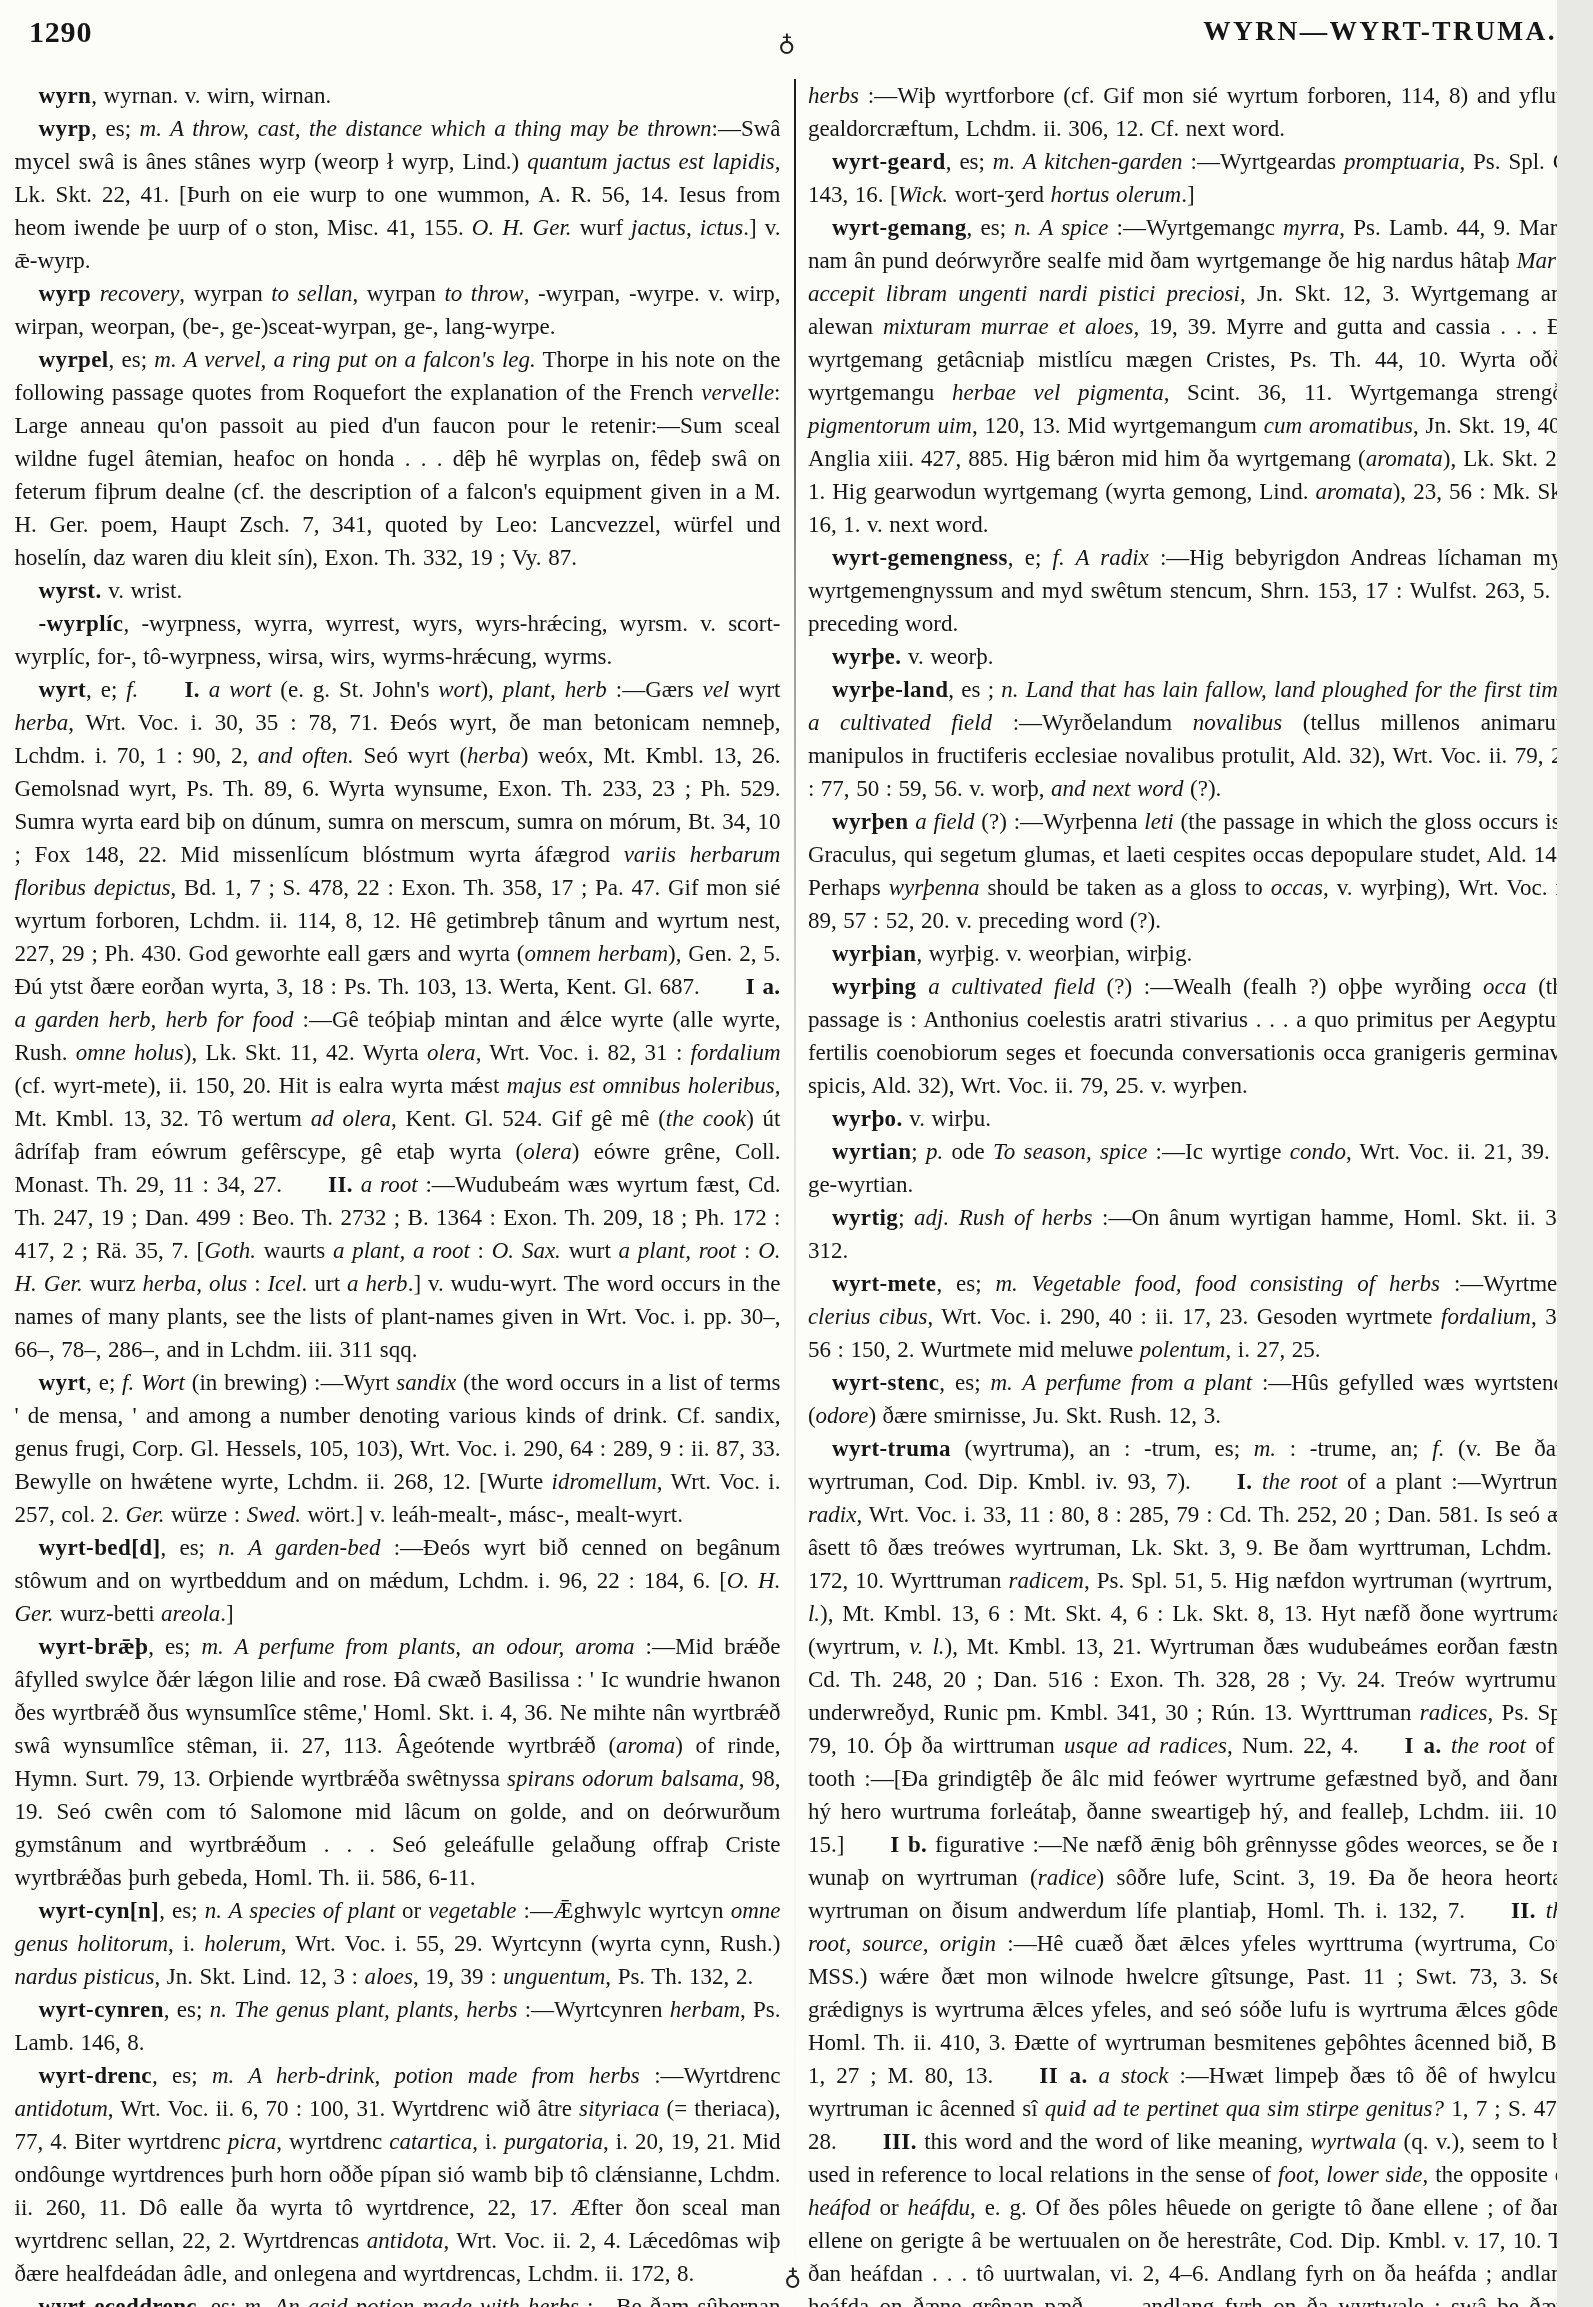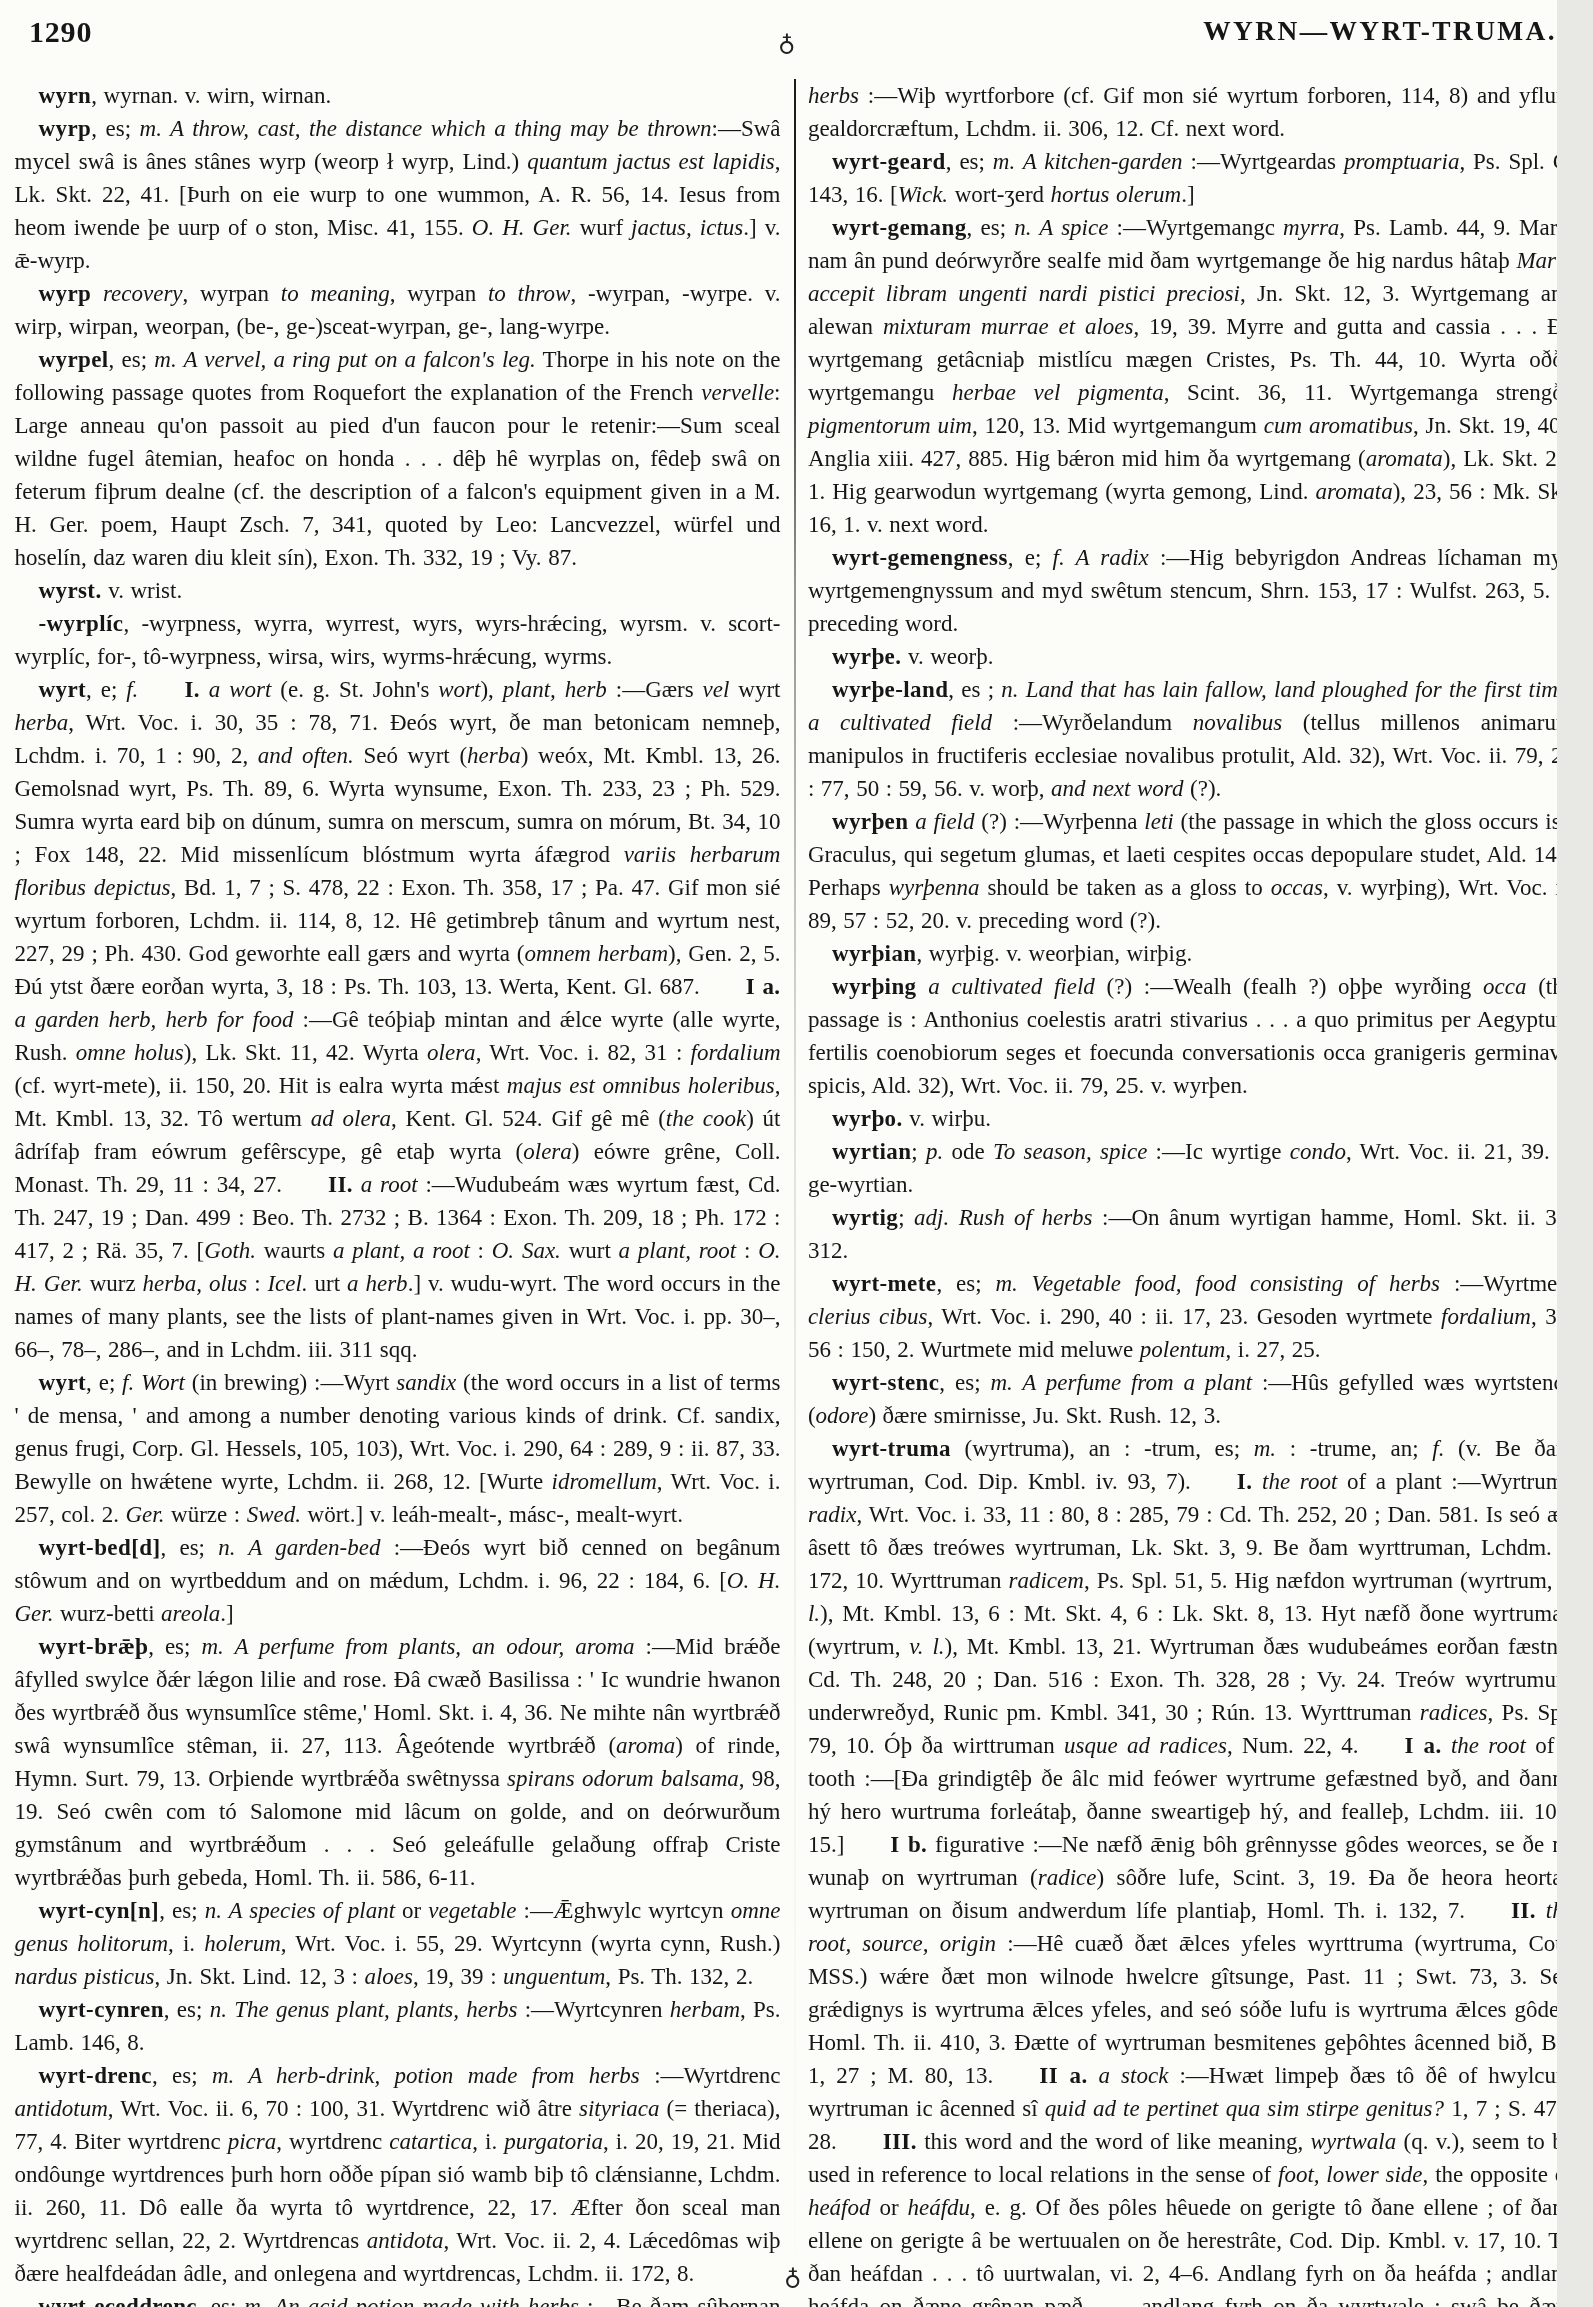--- a/index.html
+++ b/index.html
@@ -39,21 +39,21 @@
 <body>
 
 <div class="page">
   <div class="page-number">1290</div>
   <div class="running-head">WYRN—WYRT-TRUMA.</div>
   <div class="mark top-mark">♁</div>
   <div class="columns">
     <div class="column" id="col-left">
         <p class="entry"><span class="hw">wyrn</span><span>, wyrnan.  v. wirn, wirnan.</span></p>
         <p class="entry"><span class="hw">wyrp</span><span>, es; </span><span class="it">m. A throw, cast, the distance which a thing may be thrown</span><span>:—Swâ mycel swâ is ânes stânes wyrp (weorp ł wyrp, Lind.) </span><span class="it">quantum jactus est lapidis</span><span>, Lk. Skt. 22, 41.  [Þurh on eie wurp to one wummon, A. R. 56, 14.  Iesus from heom iwende þe uurp of o ston, Misc. 41, 155.  </span><span class="it">O. H. Ger.</span><span> wurf </span><span class="it">jactus, ictus</span><span>.]  v. ǣ-wyrp.</span></p>
-        <p class="entry"><span class="hw">wyrp</span><span class="it"> recovery</span><span>, wyrpan </span><span class="it">to meaning</span><span>, wyrpan </span><span class="it">to throw</span><span>, -wyrpan, -wyrpe. v. wirp, wirpan, weorpan, (be-, ge-)sceat-wyrpan, ge-, lang-wyrpe.</span></p>
+        <p class="entry"><span class="hw">wyrp</span><span class="it"> recovery</span><span>, wyrpan </span><span class="it">to sellan</span><span>, wyrpan </span><span class="it">to throw</span><span>, -wyrpan, -wyrpe. v. wirp, wirpan, weorpan, (be-, ge-)sceat-wyrpan, ge-, lang-wyrpe.</span></p>
         <p class="entry"><span class="hw">wyrpel</span><span>, es; </span><span class="it">m. A vervel, a ring put on a falcon's leg.</span><span>  Thorpe in his note on the following passage quotes from Roquefort the explanation of the French </span><span class="it">vervelle</span><span>:  Large anneau qu'on passoit au pied d'un faucon pour le retenir:—Sum sceal wildne fugel âtemian, heafoc on honda . . . dêþ hê wyrplas on, fêdeþ swâ on feterum fiþrum dealne (cf. the description of a falcon's equipment given in a M. H. Ger. poem, Haupt Zsch. 7, 341, quoted by Leo:  Lancvezzel, würfel und hoselín, daz waren diu kleit sín), Exon. Th. 332, 19 ;  Vy. 87.</span></p>
         <p class="entry"><span class="hw">wyrst.</span><span>  v. wrist.</span></p>
         <p class="entry"><span class="hw">-wyrplíc</span><span>, -wyrpness, wyrra, wyrrest, wyrs, wyrs-hrǽcing, wyrsm.  v. scort-wyrplíc, for-, tô-wyrpness, wirsa, wirs, wyrms-hrǽcung, wyrms.</span></p>
         <p class="entry"><span class="hw">wyrt</span><span>, e; </span><span class="it">f.</span><span>  </span><span class="hw">I.</span><span> </span><span class="it">a wort</span><span> (e. g. St. John's </span><span class="it">wort</span><span>), </span><span class="it">plant, herb</span><span> :—Gærs </span><span class="it">vel</span><span> wyrt </span><span class="it">herba</span><span>, Wrt. Voc. i. 30, 35 :  78, 71.  Ðeós wyrt, ðe man betonicam nemneþ, Lchdm. i. 70, 1 :  90, 2, </span><span class="it">and often.</span><span>  Seó wyrt (</span><span class="it">herba</span><span>) weóx, Mt. Kmbl. 13, 26.  Gemolsnad wyrt, Ps. Th. 89, 6.  Wyrta wynsume, Exon. Th. 233, 23 ;  Ph. 529.  Sumra wyrta eard biþ on dúnum, sumra on merscum, sumra on mórum, Bt. 34, 10 ;  Fox 148, 22.  Mid missenlícum blóstmum wyrta áfægrod </span><span class="it">variis herbarum floribus depictus</span><span>, Bd. 1, 7 ;  S. 478, 22 :  Exon. Th. 358, 17 ;  Pa. 47.  Gif mon sié wyrtum forboren, Lchdm. ii. 114, 8, 12.  Hê getimbreþ tânum and wyrtum nest, 227, 29 ;  Ph. 430.  God geworhte eall gærs and wyrta (</span><span class="it">omnem herbam</span><span>), Gen. 2, 5.  Ðú ytst ðære eorðan wyrta, 3, 18 :  Ps. Th. 103, 13.  Werta, Kent. Gl. 687.  </span><span class="hw">I a.</span><span> </span><span class="it">a garden herb, herb for food</span><span> :—Gê teóþiaþ mintan and ǽlce wyrte (alle wyrte, Rush. </span><span class="it">omne holus</span><span>), Lk. Skt. 11, 42.  Wyrta </span><span class="it">olera</span><span>, Wrt. Voc. i. 82, 31 :  </span><span class="it">fordalium</span><span> (cf. wyrt-mete), ii. 150, 20.  Hit is ealra wyrta mǽst </span><span class="it">majus est omnibus holeribus</span><span>, Mt. Kmbl. 13, 32.  Tô wertum </span><span class="it">ad olera</span><span>, Kent. Gl. 524.  Gif gê mê (</span><span class="it">the cook</span><span>) út âdrífaþ fram eówrum gefêrscype, gê etaþ wyrta (</span><span class="it">olera</span><span>) eówre grêne, Coll. Monast. Th. 29, 11 :  34, 27.  </span><span class="hw">II.</span><span> </span><span class="it">a root</span><span> :—Wudubeám wæs wyrtum fæst, Cd. Th. 247, 19 ;  Dan. 499 :  Beo. Th. 2732 ;  B. 1364 :  Exon. Th. 209, 18 ;  Ph. 172 :  417, 2 ;  Rä. 35, 7.  [</span><span class="it">Goth.</span><span> waurts </span><span class="it">a plant, a root</span><span> :  </span><span class="it">O. Sax.</span><span> wurt </span><span class="it">a plant, root</span><span> :  </span><span class="it">O. H. Ger.</span><span> wurz </span><span class="it">herba, olus</span><span> :  </span><span class="it">Icel.</span><span> urt </span><span class="it">a herb</span><span>.]  v. wudu-wyrt.  The word occurs in the names of many plants, see the lists of plant-names given in Wrt. Voc. i. pp. 30–, 66–, 78–, 286–, and in Lchdm. iii. 311 sqq.</span></p>
         <p class="entry"><span class="hw">wyrt</span><span>, e; </span><span class="it">f. Wort</span><span> (in brewing) :—Wyrt </span><span class="it">sandix</span><span> (the word occurs in a list of terms ' de mensa, ' and among a number denoting various kinds of drink.  Cf. sandix, genus frugi, Corp. Gl. Hessels, 105, 103), Wrt. Voc. i. 290, 64 :  289, 9 :  ii. 87, 33.  Bewylle on hwǽtene wyrte, Lchdm. ii. 268, 12.  [Wurte </span><span class="it">idromellum</span><span>, Wrt. Voc. i. 257, col. 2.  </span><span class="it">Ger.</span><span> würze :  </span><span class="it">Swed.</span><span> wört.]  v. leáh-mealt-, másc-, mealt-wyrt.</span></p>
         <p class="entry"><span class="hw">wyrt-bed[d]</span><span>, es; </span><span class="it">n. A garden-bed</span><span> :—Ðeós wyrt bið cenned on begânum stôwum and on wyrtbeddum and on mǽdum, Lchdm. i. 96, 22 :  184, 6.  [</span><span class="it">O. H. Ger.</span><span> wurz-betti </span><span class="it">areola</span><span>.]</span></p>
         <p class="entry"><span class="hw">wyrt-brǣþ</span><span>, es; </span><span class="it">m. A perfume from plants, an odour, aroma</span><span> :—Mid brǽðe âfylled swylce ðǽr lǽgon lilie and rose.  Ðâ cwæð Basilissa :  ' Ic wundrie hwanon ðes wyrtbrǽð ðus wynsumlîce stême,' Homl. Skt. i. 4, 36.  Ne mihte nân wyrtbrǽð swâ wynsumlîce stêman, ii. 27, 113.  Âgeótende wyrtbrǽð (</span><span class="it">aroma</span><span>) of rinde, Hymn. Surt. 79, 13.  Orþiende wyrtbrǽða swêtnyssa </span><span class="it">spirans odorum balsama</span><span>, 98, 19.  Seó cwên com tó Salomone mid lâcum on golde, and on deórwurðum gymstânum and wyrtbrǽðum . . . Seó geleáfulle gelaðung offraþ Criste wyrtbrǽðas þurh gebeda, Homl. Th. ii. 586, 6-11.</span></p>
         <p class="entry"><span class="hw">wyrt-cyn[n]</span><span>, es; </span><span class="it">n. A species of plant</span><span> or </span><span class="it">vegetable</span><span> :—Ǣghwylc wyrtcyn </span><span class="it">omne genus holitorum</span><span>, i. </span><span class="it">holerum</span><span>, Wrt. Voc. i. 55, 29.  Wyrtcynn (wyrta cynn, Rush.) </span><span class="it">nardus pisticus</span><span>, Jn. Skt. Lind. 12, 3 :  </span><span class="it">aloes</span><span>, 19, 39 :  </span><span class="it">unguentum</span><span>, Ps. Th. 132, 2.</span></p>
         <p class="entry"><span class="hw">wyrt-cynren</span><span>, es; </span><span class="it">n. The genus plant, plants, herbs</span><span> :—Wyrtcynren </span><span class="it">herbam</span><span>, Ps. Lamb. 146, 8.</span></p>
         <p class="entry"><span class="hw">wyrt-drenc</span><span>, es; </span><span class="it">m. A herb-drink, potion made from herbs</span><span> :—Wyrtdrenc </span><span class="it">antidotum</span><span>, Wrt. Voc. ii. 6, 70 :  100, 31.  Wyrtdrenc wið âtre </span><span class="it">sityriaca</span><span> (= theriaca), 77, 4.  Biter wyrtdrenc </span><span class="it">picra</span><span>, wyrtdrenc </span><span class="it">catartica</span><span>, i. </span><span class="it">purgatoria</span><span>, i. 20, 19, 21.  Mid ondôunge wyrtdrences þurh horn oððe pípan sió wamb biþ tô clǽnsianne, Lchdm. ii. 260, 11.  Dô ealle ða wyrta tô wyrtdrence, 22, 17.  Æfter ðon sceal man wyrtdrenc sellan, 22, 2.  Wyrtdrencas </span><span class="it">antidota</span><span>, Wrt. Voc. ii. 2, 4.  Lǽcedômas wiþ ðære healfdeádan âdle, and onlegena and wyrtdrencas, Lchdm. ii. 172, 8.</span></p>

